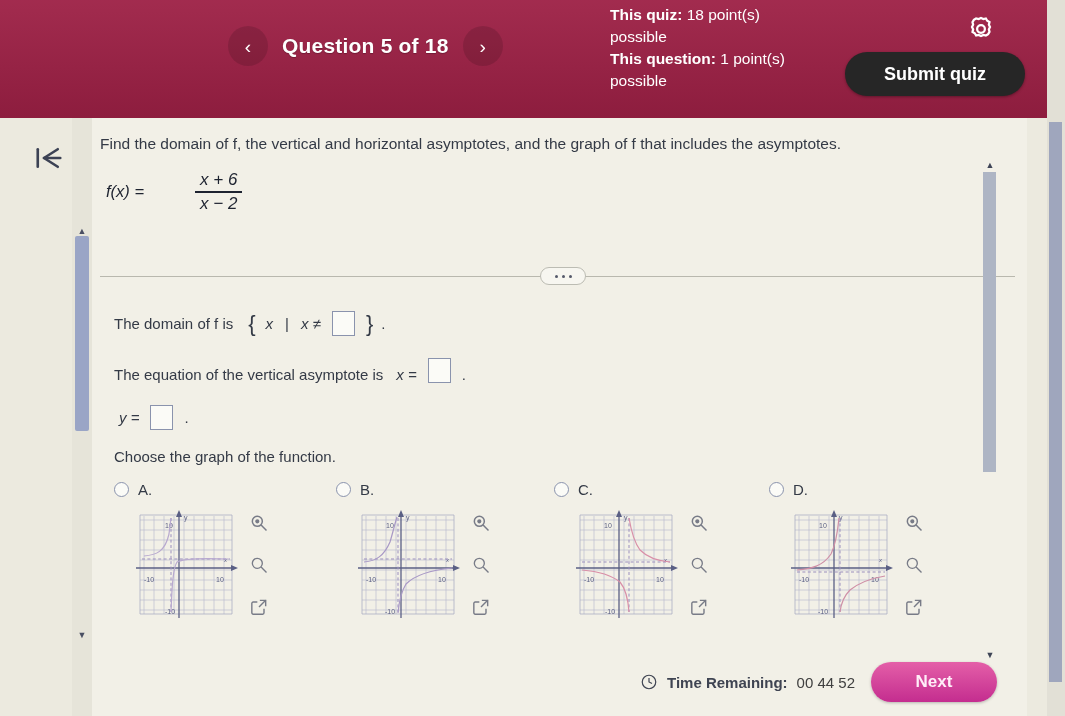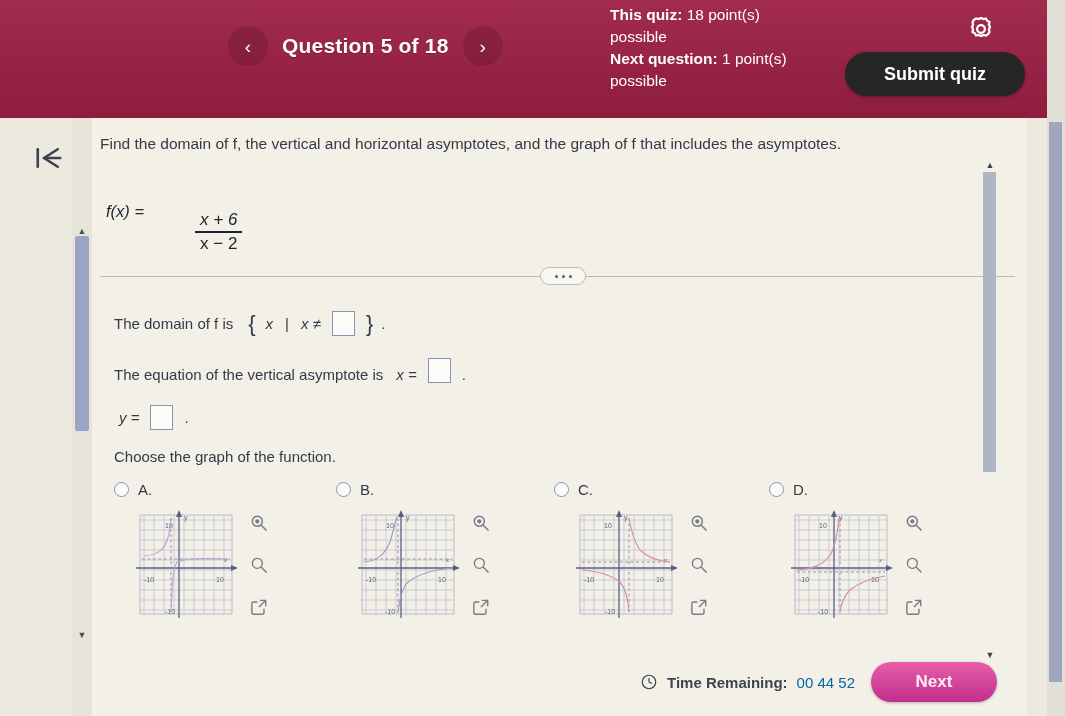--- a/index.html
+++ b/index.html
@@ -99,24 +99,24 @@
   .prompt {
     position: absolute; left: 8px; top: 16px; width: 880px;
     color: #343a46; font-size: 15.5px; line-height: 1.35;
   }
   .fx {
     position: absolute; left: 14px; top: 52px;
     display: flex; align-items: center;
     color: #1e2330; font-size: 17px; gap: 45px;
   }
   .fx .lhs { font-size: 16.5px; }
-  .frac { display: inline-flex; flex-direction: column; align-items: center; margin-left: 6px; margin-top: 40px; }
+  .frac { display: inline-flex; flex-direction: column; align-items: center; margin-left: 6px; }
   .frac .num { padding: 0 5px 1px; font-size: 17px; font-style: italic; }
   .frac .bar { height: 1.6px; background:#1e2330; width: 100%; }
-  .frac .den { padding: 1px 5px 0; font-size: 17px; }
+  .frac .den { padding: 1px 5px 0; font-size: 17px; font-style: italic; }
 
   .divider-wrap {
     position: absolute; left: 8px; top: 148px; width: 915px; height: 20px;
   }
   .divider-line {
     position:absolute; top: 10px; left:0; width:100%; height:1px; background:#b9b8ae;
   }
   .ellipsis-btn {
     position:absolute; left: 440px; top: 1px;
     width: 46px; height: 18px; border-radius: 9px;
@@ -180,21 +180,21 @@
 
   
   .footer {
     position: absolute; left: 92px; bottom: 8px;
     width: 935px; height: 52px;
     display:flex; align-items:center; justify-content:flex-end; gap: 16px;
     padding-right: 30px;
   }
   .time-wrap { display:flex; align-items:center; gap: 9px; color:#3f4452; font-size:15px; font-weight:bold; }
   .clock-icon { width: 18px; height:18px; }
-  .time-val { font-weight: normal; color:#0369a1; }
+  .time-val { font-weight: normal; color:#404040; }
   .next-btn {
     width: 126px; height: 40px; border-radius: 20px;
     background: linear-gradient(180deg,#e45fa8,#c42d8f);
     color:#ffeef8; border:none; cursor:pointer;
     font-size: 17px; font-weight:bold;
     font-family:"Liberation Sans", sans-serif;
     box-shadow: 0 1px 3px rgba(0,0,0,.25);
   }
 
   .blur { filter: blur(0.25px); }
@@ -210,21 +210,21 @@
     <div class="qnav-title">Question 5 of 18</div>
     <div class="qnav-arrow">›</div>
   </div>
 
   <div class="points-block">
     <div>
       <span class="lbl">This quiz:</span>
       <span>18 point(s) possible</span>
     </div>
     <div>
-      <span class="lbl">Next question:</span>
+      <span class="lbl">This question:</span>
       <span>1 point(s) possible</span>
     </div>
   </div>
 
   <div class="gear-icon">
     <svg viewBox="0 0 24 24" width="30" height="30" fill="none" stroke="#ffffff" stroke-width="1.8">
       <path d="M12 3.2l1.9.9 2-.5 1.1 1.8 1.8 1.1-.5 2 .9 1.9-.9 1.9.5 2-1.1 1.8-1.8 1.1-2-.5-1.9.9-1.9-.9-2 .5-1.1-1.8-1.8-1.1.5-2-.9-1.9.9-1.9-.5-2 1.1-1.8 1.8-1.1 2 .5z"></path>
       <circle cx="12" cy="12" r="3.1"></circle>
     </svg>
   </div>

